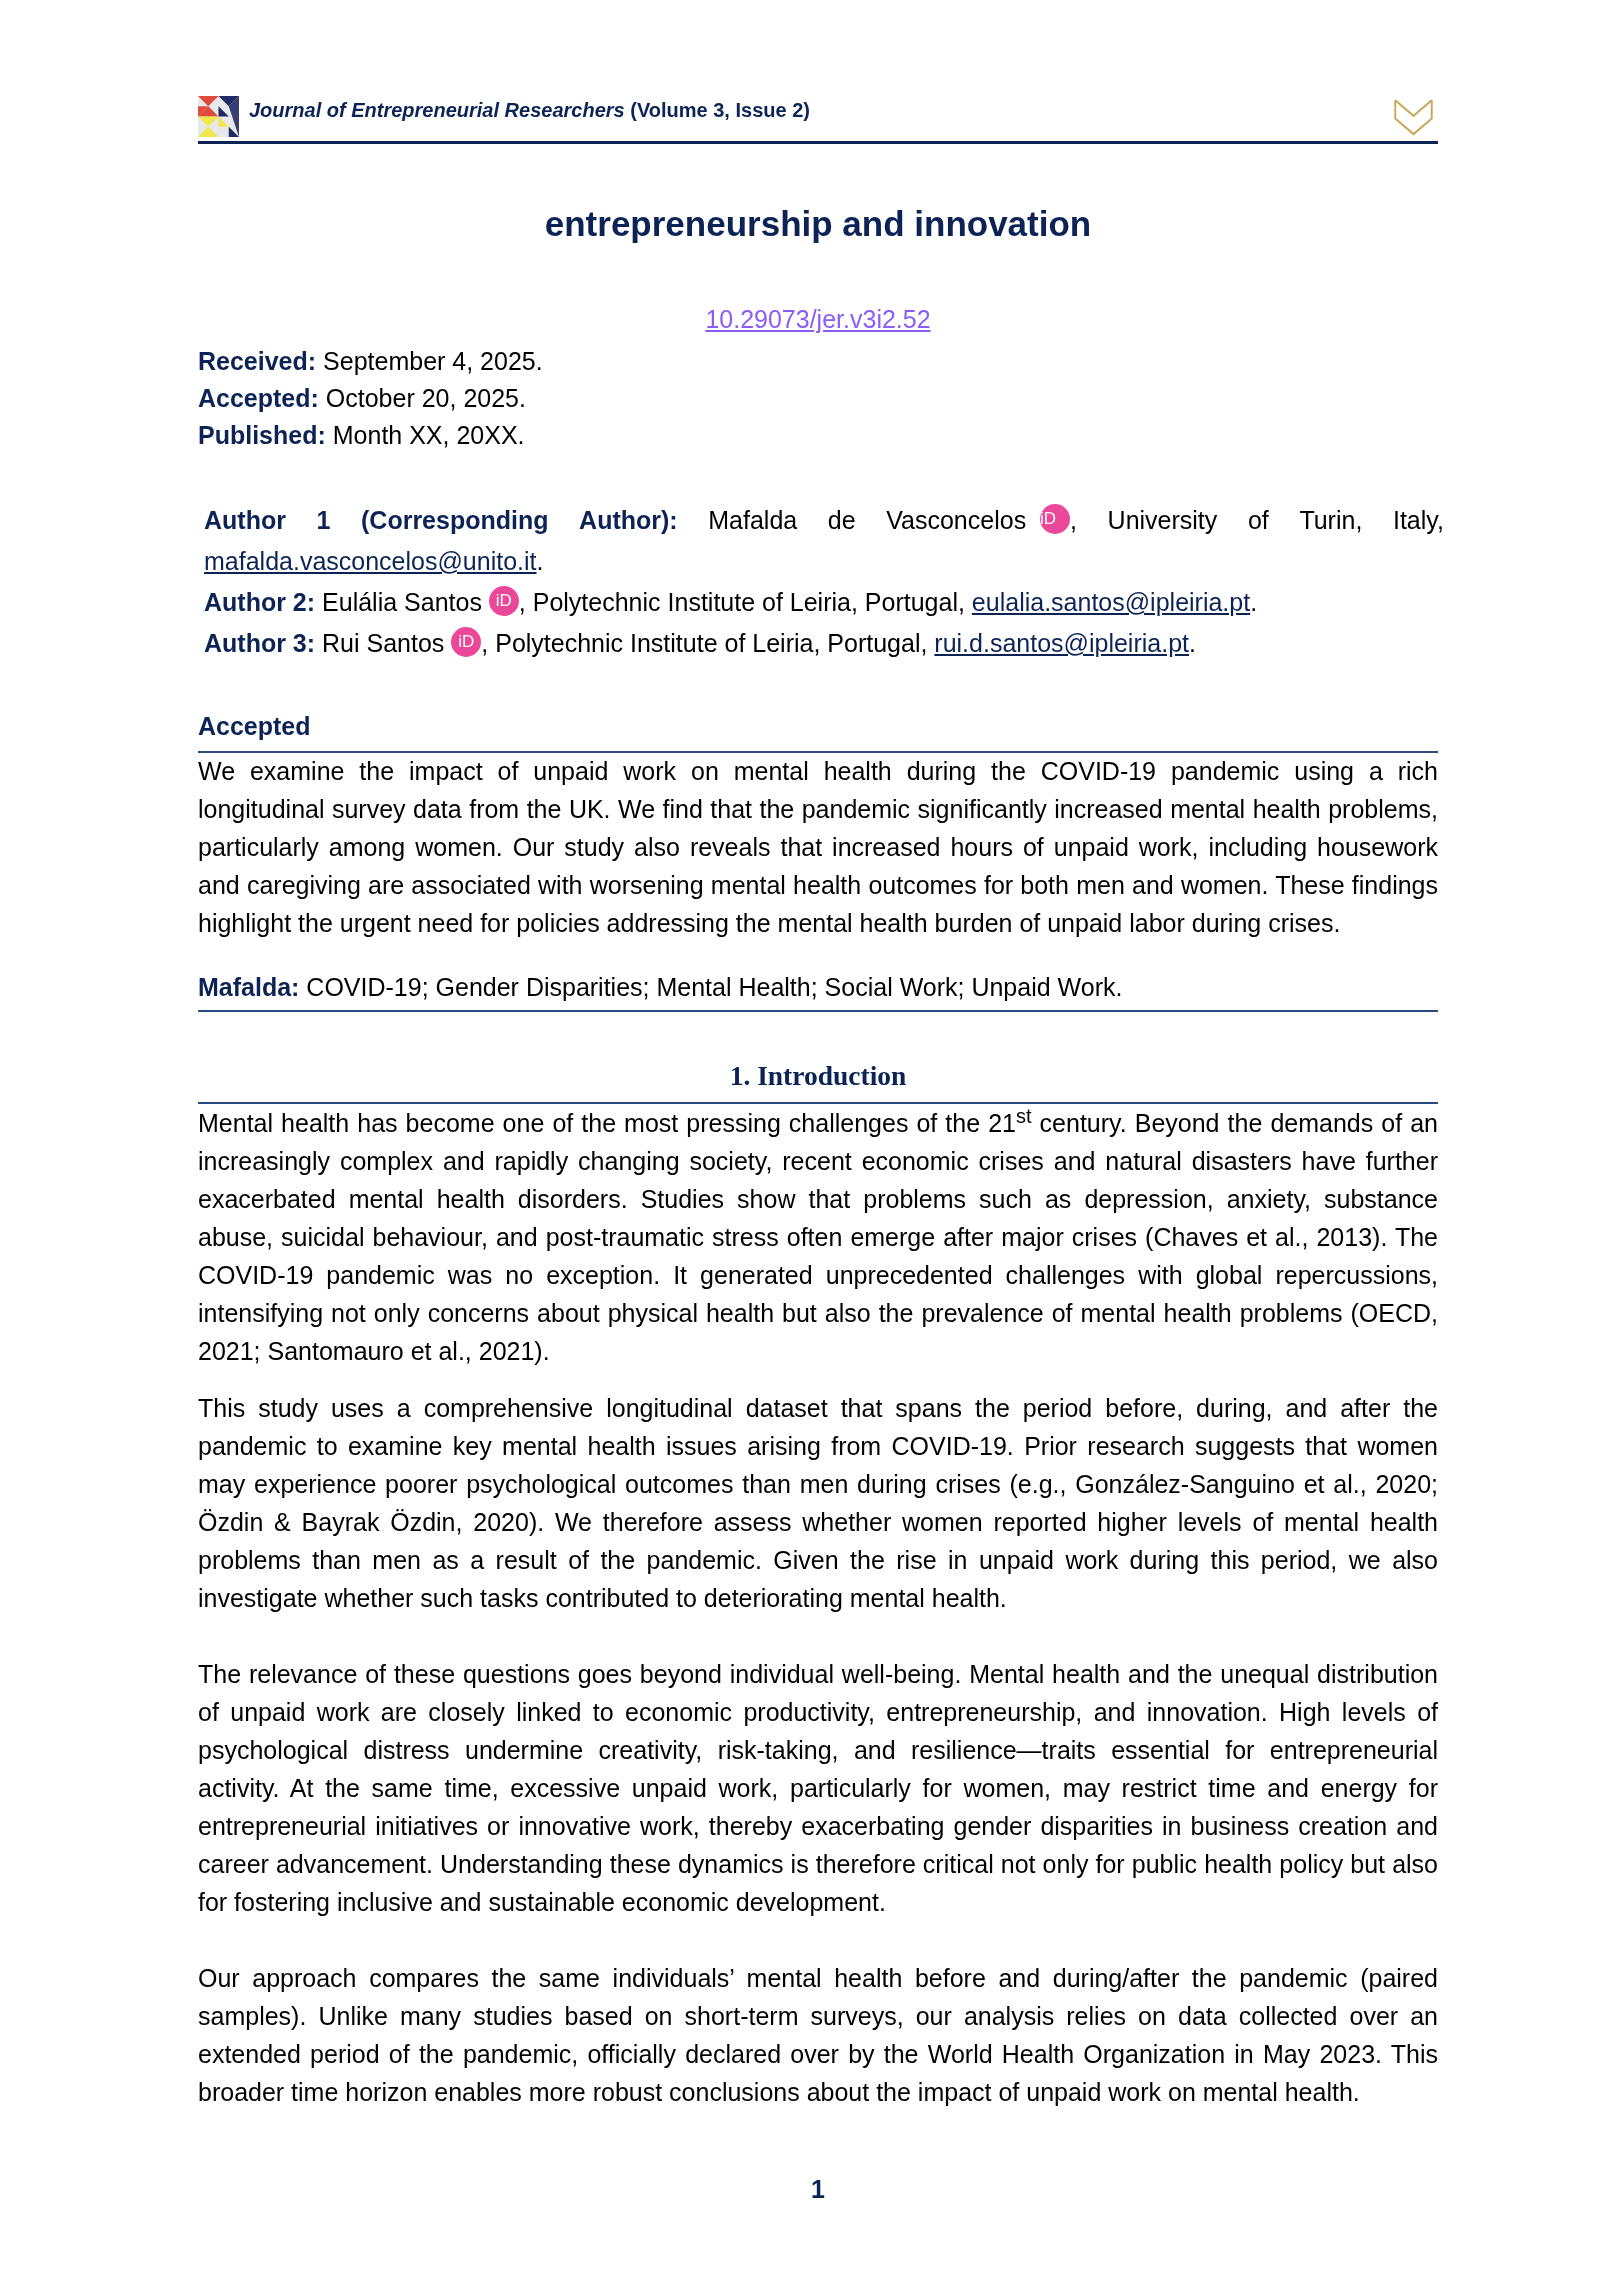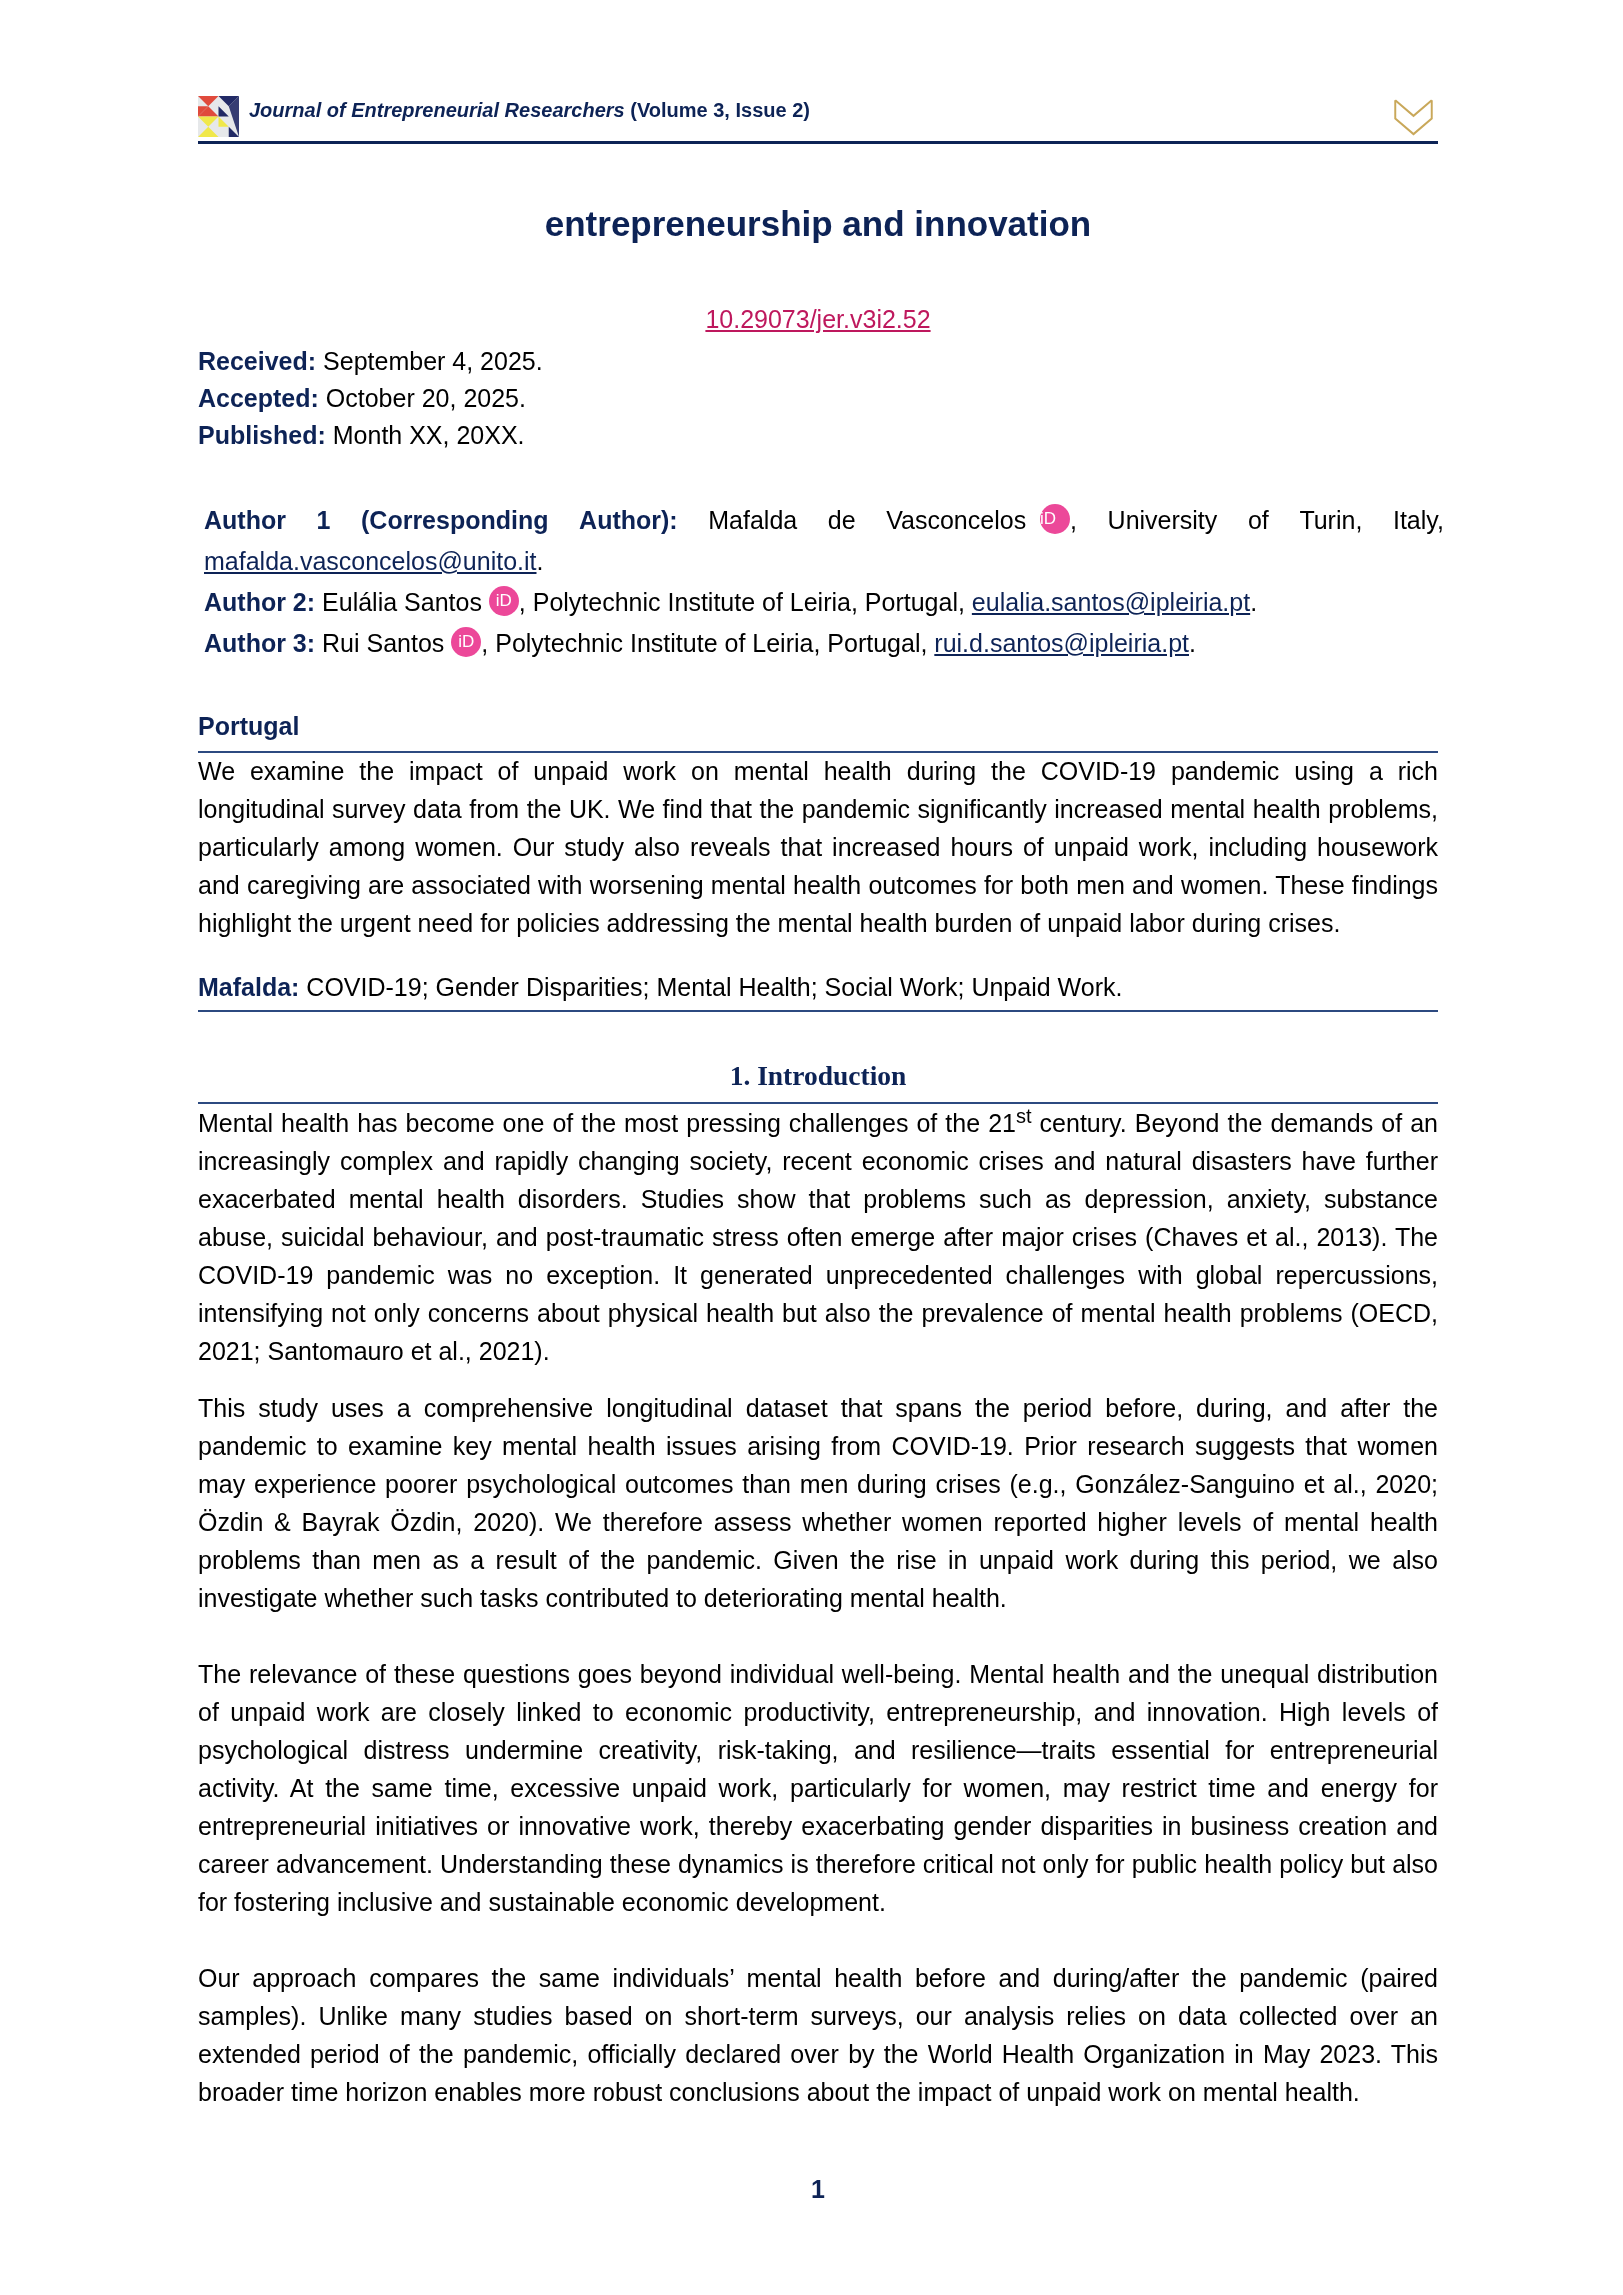--- a/index.html
+++ b/index.html
@@ -10,21 +10,21 @@
   .header { position: absolute; top: 95px; left: 0; width: 1240px; height: 47px; }
   .logo { position: absolute; left: 0; top: 1.3px; width: 41px; height: 41px; }
   .journal { position: absolute; left: 51px; top: 3.9px; font-size: 20px; font-weight: bold; color: #0d2356; white-space: nowrap; }
   .journal i { font-style: italic; }
   .mark { position: absolute; right: 2.6px; top: 1.3px; width: 43px; height: 41px; }
   .header-rule { position: absolute; top: 141px; left: 0; width: 1240px; height: 2.6px; background: #0d2356; }
 
   .title { position: absolute; top: 196px; left: 0; width: 1240px; text-align: center;
            font-size: 35px; line-height: 55px; font-weight: bold; color: #0d2356; }
   .doi { position: absolute; top: 305px; left: 0; width: 1240px; text-align: center; font-size: 25px; }
-  .doi a { color: #be185d; text-decoration: underline; }
+  .doi a { color: #8b5cf6; text-decoration: underline; }
 
   .meta { position: absolute; top: 343px; left: 0; font-size: 25px; line-height: 37px; }
   .meta b { color: #0d2356; }
 
   .authors { position: absolute; top: 500px; left: 6px; width: 1240px; font-size: 25px; line-height: 41px; }
   .authors b { color: #0d2356; }
   .authors a { color: #0d2356; text-decoration: underline; }
   .author1 { text-align: justify; text-align-last: left; }
   .author1 .l1 { display: flex; justify-content: space-between; }
   .orcid { display: inline-block; width: 30px; height: 30px; border-radius: 50%; background: #ec4899;
@@ -105,21 +105,21 @@
       <span>Eulália Santos</span>
       <span class="orcid">iD</span><span>, Polytechnic Institute of Leiria, Portugal, </span><a href="#">eulalia.santos@ipleiria.pt</a>.
     </div>
     <div>
       <b>Author 3:</b>
       <span>Rui Santos</span>
       <span class="orcid">iD</span><span>, Polytechnic Institute of Leiria, Portugal, </span><a href="#">rui.d.santos@ipleiria.pt</a>.
     </div>
   </div>
 
-  <div class="section-label" style="top:712px;">Portugal</div>
+  <div class="section-label" style="top:712px;">Accepted</div>
   <div class="rule" style="top:751px;"></div>
   <div class="para" style="top:752px;">We examine the impact of unpaid work on mental health during the COVID-19 pandemic using a rich longitudinal survey data from the UK. We find that the pandemic significantly increased mental health problems, particularly among women. Our study also reveals that increased hours of unpaid work, including housework and caregiving are associated with worsening mental health outcomes for both men and women. These findings highlight the urgent need for policies addressing the mental health burden of unpaid labor during crises.</div>
   <div class="para kw" style="top:968px;"><b>Mafalda:</b><span> COVID-19; Gender Disparities; Mental Health; Social Work; Unpaid Work.</span></div>
   <div class="rule" style="top:1010px;"></div>
 
   <div class="h1" style="top:1060px;font-family:Liberation Serif, serif;">1. Introduction</div>
   <div class="rule" style="top:1102px;"></div>
 
   <div class="para" style="top:1104px;"><span>Mental health has become one of the most pressing challenges of the 21</span><sup>st</sup><span> century. Beyond the demands of an increasingly complex and rapidly changing society, recent economic crises and natural disasters have further exacerbated mental health disorders. Studies show that problems such as depression, anxiety, substance abuse, suicidal behaviour, and post-traumatic stress often emerge after major crises (Chaves et al., 2013). The COVID-19 pandemic was no exception. It generated unprecedented challenges with global repercussions, intensifying not only concerns about physical health but also the prevalence of mental health problems (OECD, 2021; Santomauro et al., 2021).</span></div>
   <div class="para" style="top:1389px;">This study uses a comprehensive longitudinal dataset that spans the period before, during, and after the pandemic to examine key mental health issues arising from COVID-19. Prior research suggests that women may experience poorer psychological outcomes than men during crises (e.g., González-Sanguino et al., 2020; Özdin &amp; Bayrak Özdin, 2020). We therefore assess whether women reported higher levels of mental health problems than men as a result of the pandemic. Given the rise in unpaid work during this period, we also investigate whether such tasks contributed to deteriorating mental health.</div>

